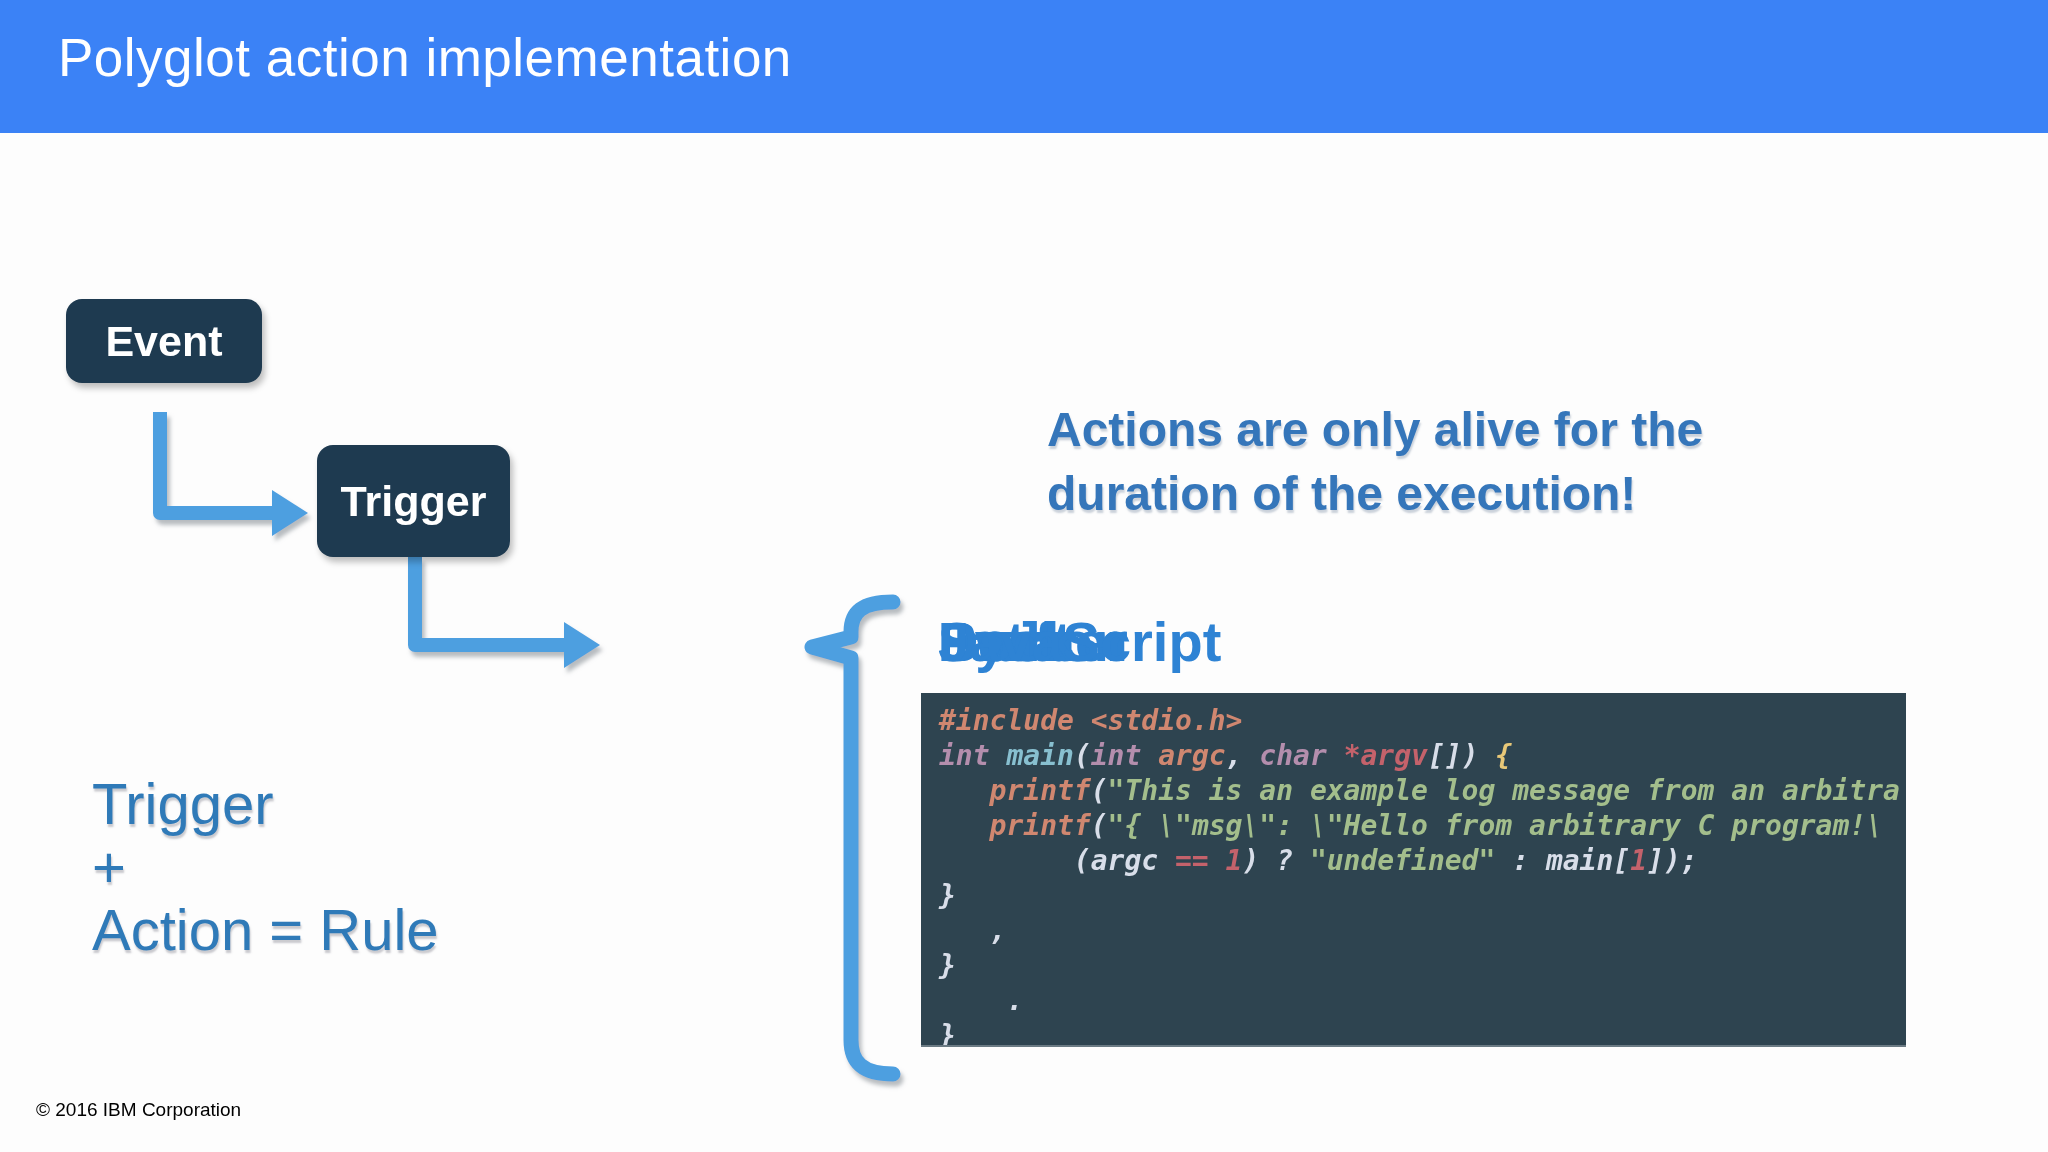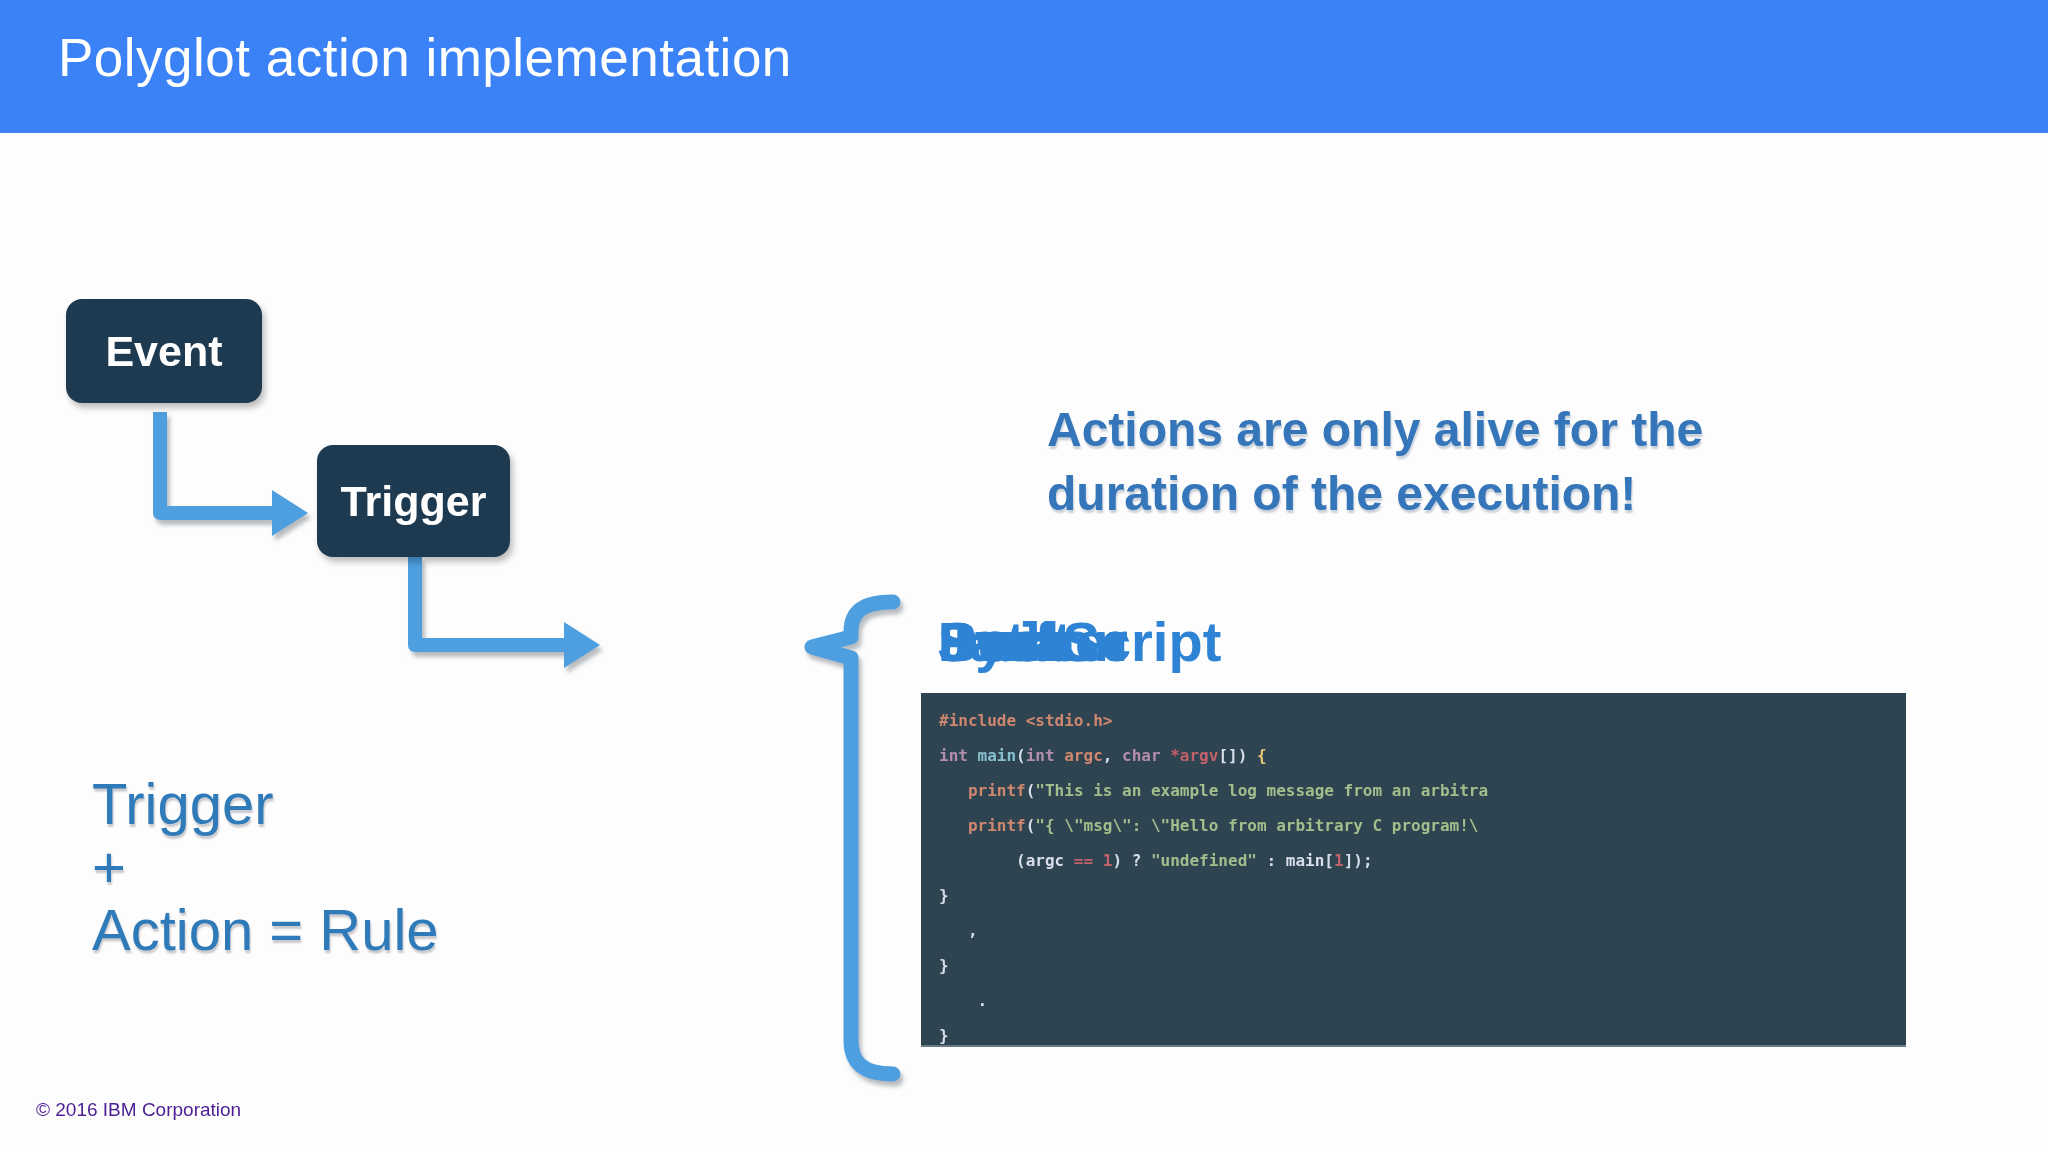--- a/index.html
+++ b/index.html
@@ -22,21 +22,21 @@
   }
   
   .flow-box{
     position:absolute;
     background:#1e3a50;
     border-radius:16px;
     box-shadow:3px 5px 6px rgba(0,0,0,0.25);
     display:flex;align-items:center;justify-content:center;
     color:#ffffff;font-weight:bold;font-size:43px;
   }
-  .box-event  {left:66px; top:299px; width:196px;height:104px;text-align:center;}
+  .box-event  {left:66px; top:299px; width:196px;height:84px;text-align:center;}
   .box-trigger{left:317px;top:445px;width:193px;height:112px;}
   .box-action {left:606px;top:585px;width:198px;height:113px;}
   
   .connectors{position:absolute;left:0;top:0;pointer-events:none;}
   
   .headline{
     position:absolute;left:1047px;top:398px;
     font-size:48px;line-height:64px;font-weight:bold;
     color:#3576ba;
     text-shadow:1px 3px 2px rgba(140,155,175,0.45);
@@ -50,45 +50,46 @@
     position:absolute;left:0;top:0;
     font-size:56px;font-weight:bold;color:#2e83d4;
     white-space:nowrap;line-height:64px;
   }
   
   .code-block{
     position:absolute;left:921px;top:693px;width:985px;height:354px;
     background:#2e4450;
     overflow:hidden;
     font-family:"DejaVu Sans Mono", monospace;
-    font-size:16px;font-weight:bold;
+    font-size:28px;font-weight:bold;
     padding:10px 12px 0 18px;
     box-sizing:border-box;
     border-bottom:2px solid #6b7b84;
+    font-style:italic;
   }
   .code-line{white-space:pre;line-height:35px;height:35px;}
   .tok-orange{color:#d08770;}
   .tok-red   {color:#c4626b;}
   .tok-purple{color:#b48ead;}
   .tok-blue  {color:#88c0d0;text-align:right;}
   .tok-green {color:#a3be8c;}
   .tok-yellow{color:#e8c878;}
   .tok-w     {color:#d8dee9;}
   
   .rule-text{
     position:absolute;left:92px;top:772px;
     font-size:58px;line-height:63px;font-weight:400;
     color:#2f7ab8;
     text-shadow:1px 3px 2px rgba(150,150,160,0.5);
     white-space:nowrap;
   }
   
   .footer{
     position:absolute;left:36px;top:1099px;
-    font-size:19px;color:#4c1d95;
+    font-size:19px;color:#000000;
   }
 </style>
 </head>
 <body>
 
 <div class="slide">
 
   <div class="header">
     <div class="title">Polyglot action implementation</div>
   </div>

